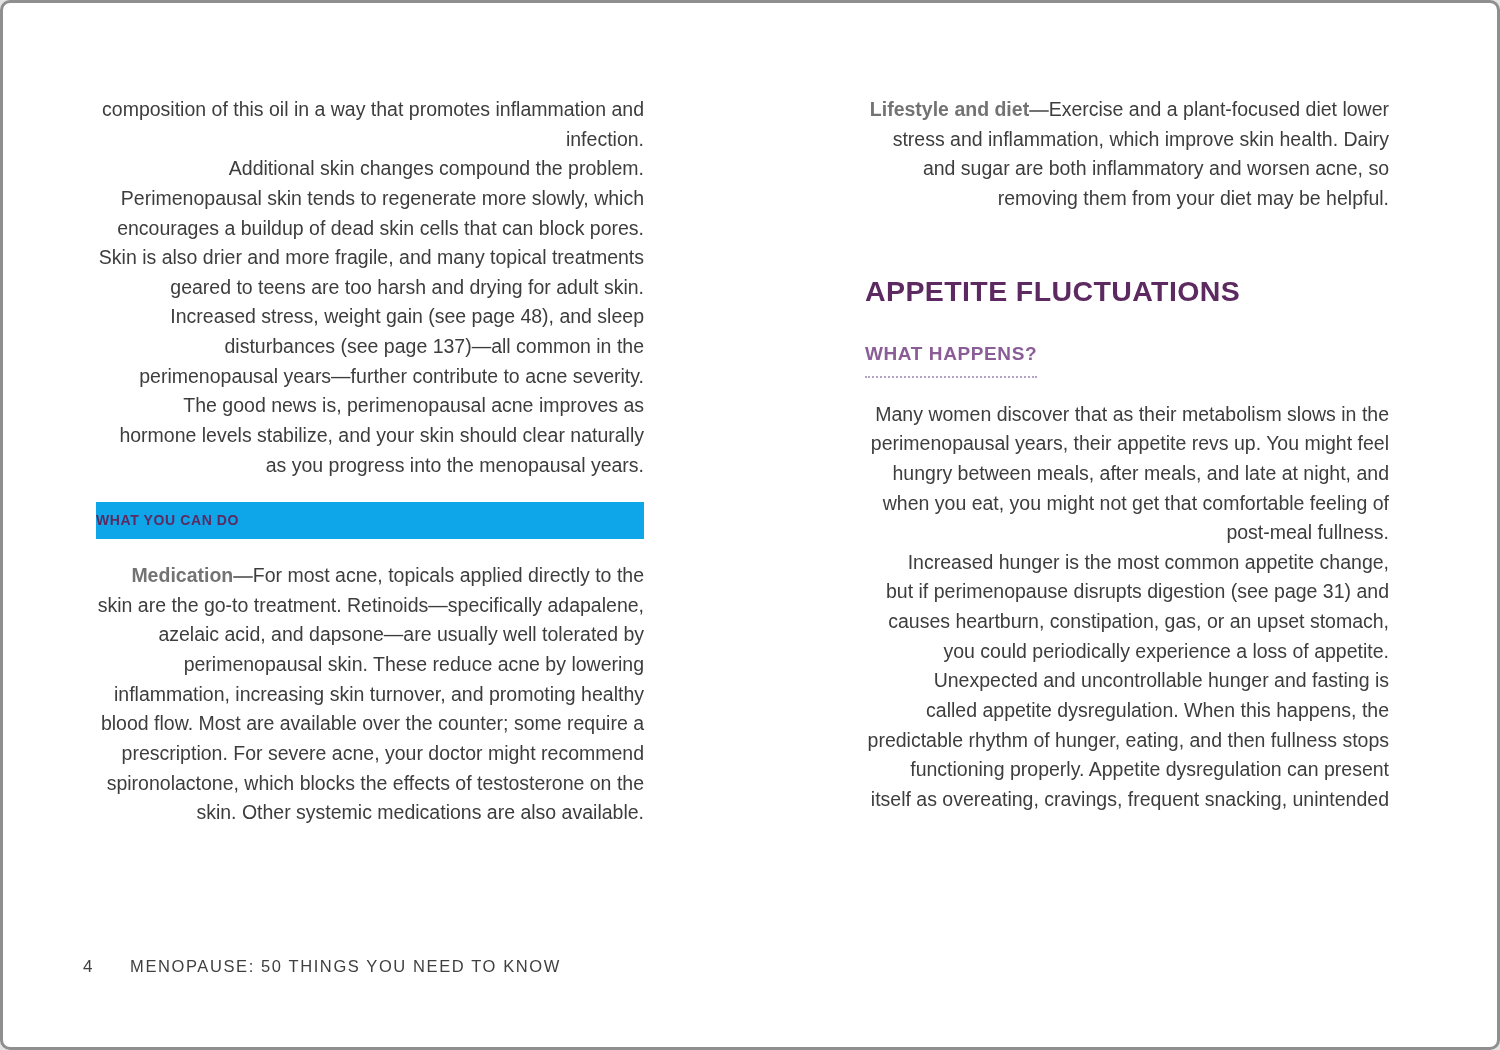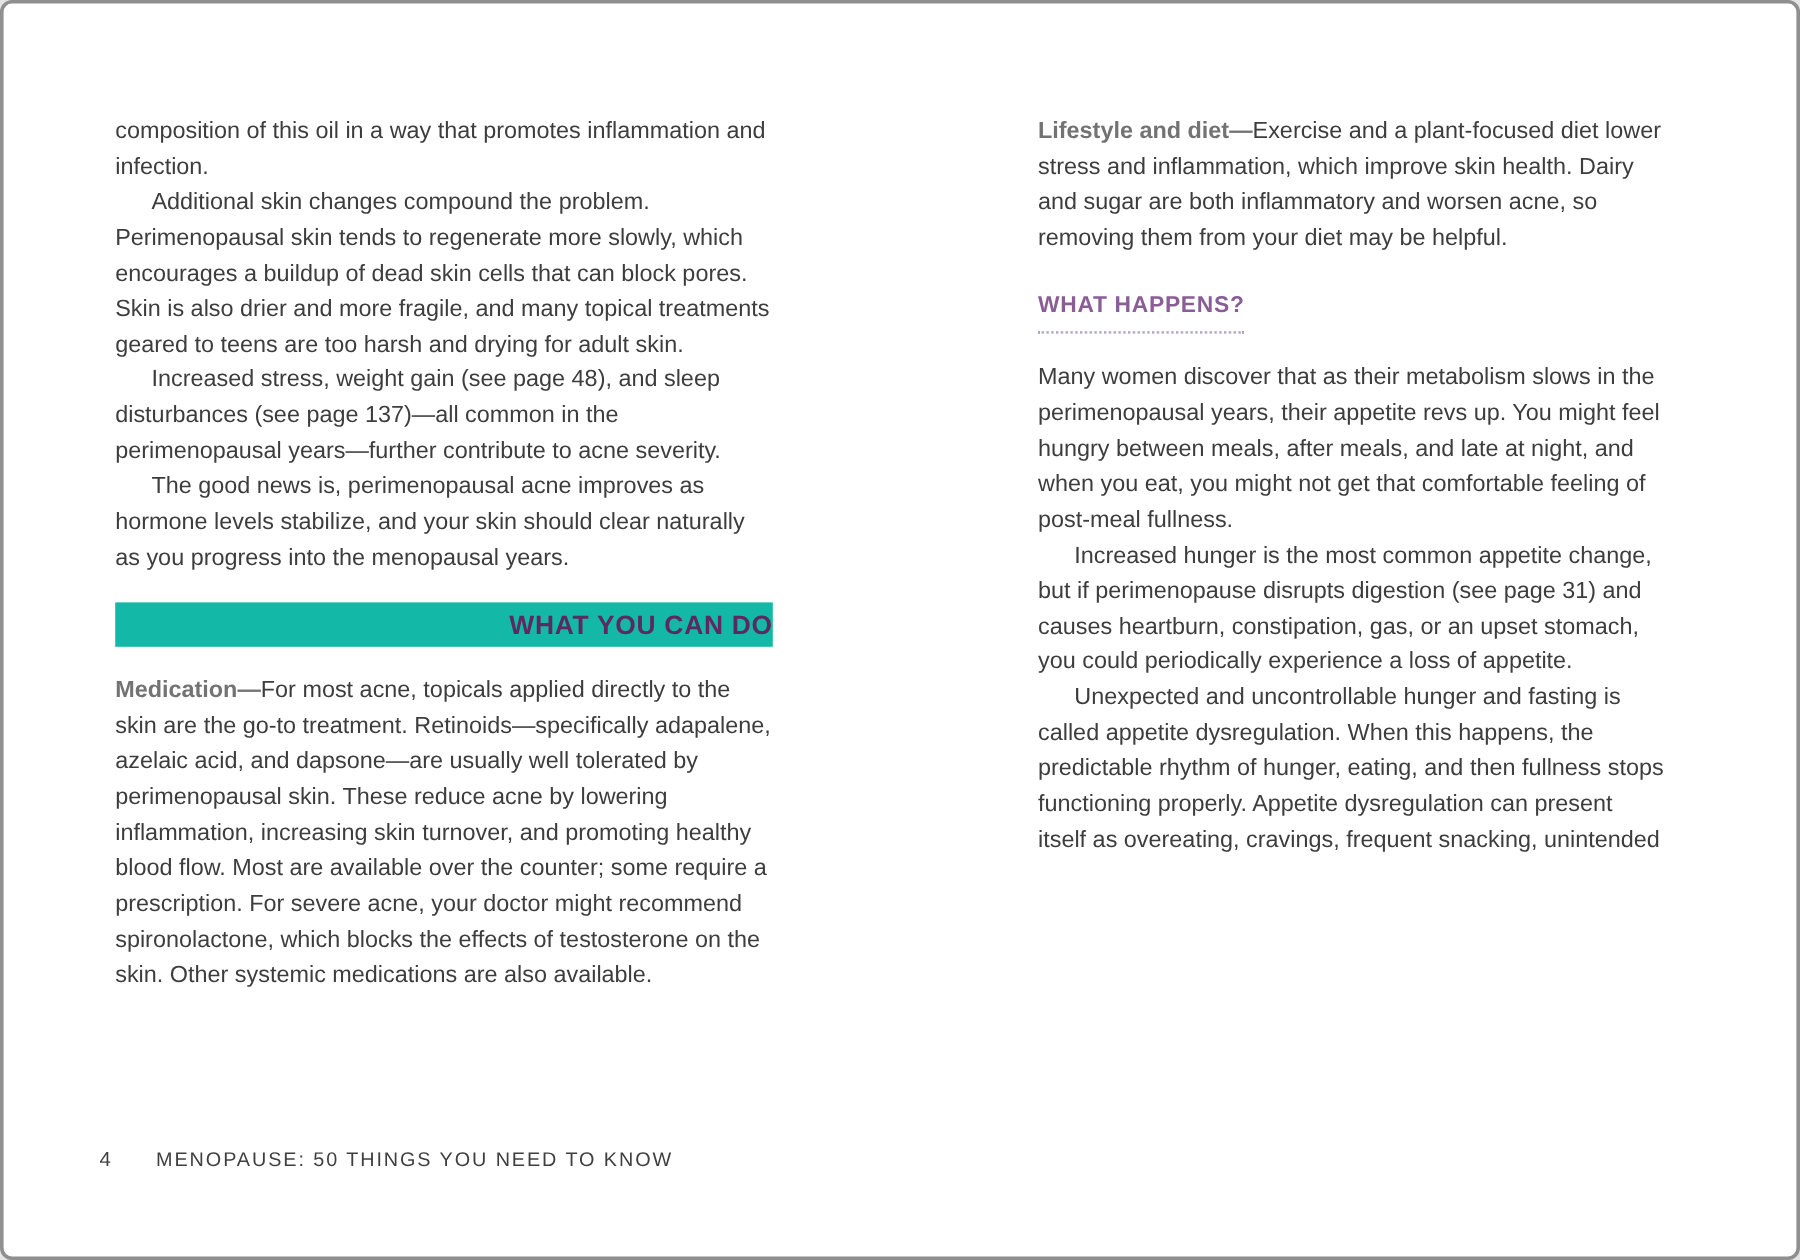--- a/index.html
+++ b/index.html
@@ -19,32 +19,32 @@
   .column {
     position: absolute;
     top: 92px;
     color: #3d3d3d;
     font-size: 19.5px;
     line-height: 1.52;
   }
   .column.left  { left: 93px;  width: 548px; }
   .column.right { left: 862px; width: 524px; }
 
-  .para { text-indent: 0; }
+  .para { text-indent: 0; text-align: right; }
   .para.indent { text-indent: 1.55em; }
 
   .section-band {
     margin: 22px 0;
     height: 37px;
     line-height: 37px;
-    text-align: right;
-    background: #14b8a6;
+    text-align: left;
+    background: #0ea5e9;
     color: #5c2a60;
     font-weight: bold;
-    font-size: 22px;
+    font-size: 14px;
     letter-spacing: 0.6px;
   }
 
   .entry { margin-bottom: 16px; }
   .entry .lead {
     color: #737373;
     font-weight: bold;
   }
 
   .chapter-heading {
@@ -97,20 +97,21 @@
     <p class="para entry">
       <span class="lead">Medication—</span><span>For most acne, topicals applied directly to the skin are the go-to treatment. Retinoids—specifically adapalene, azelaic acid, and dapsone—are usually well tolerated by perimenopausal skin. These reduce acne by lowering inflammation, increasing skin turnover, and promoting healthy blood flow. Most are available over the counter; some require a prescription. For severe acne, your doctor might recommend spironolactone, which blocks the effects of testosterone on the skin. Other systemic medications are also available.</span>
     </p>
   </div>
 
   <div class="column right">
     <p class="para entry">
       <span class="lead">Lifestyle and diet—</span><span>Exercise and a plant-focused diet lower stress and inflammation, which improve skin health. Dairy and sugar are both inflammatory and worsen acne, so removing them from your diet may be helpful.</span>
     </p>
 
+    <h1 class="chapter-heading">APPETITE FLUCTUATIONS</h1>
 
     <div class="sub-heading-wrap">
       <span class="sub-heading">WHAT HAPPENS?</span>
     </div>
 
     <p class="para">Many women discover that as their metabolism slows in the perimenopausal years, their appetite revs up. You might feel hungry between meals, after meals, and late at night, and when you eat, you might not get that comfortable feeling of post-meal fullness.</p>
     <p class="para indent">Increased hunger is the most common appetite change, but if perimenopause disrupts digestion (see page 31) and causes heartburn, constipation, gas, or an upset stomach, you could periodically experience a loss of appetite.</p>
     <p class="para indent">Unexpected and uncontrollable hunger and fasting is called appetite dysregulation. When this happens, the predictable rhythm of hunger, eating, and then fullness stops functioning properly. Appetite dysregulation can present itself as overeating, cravings, frequent snacking, unintended</p>
   </div>
 

